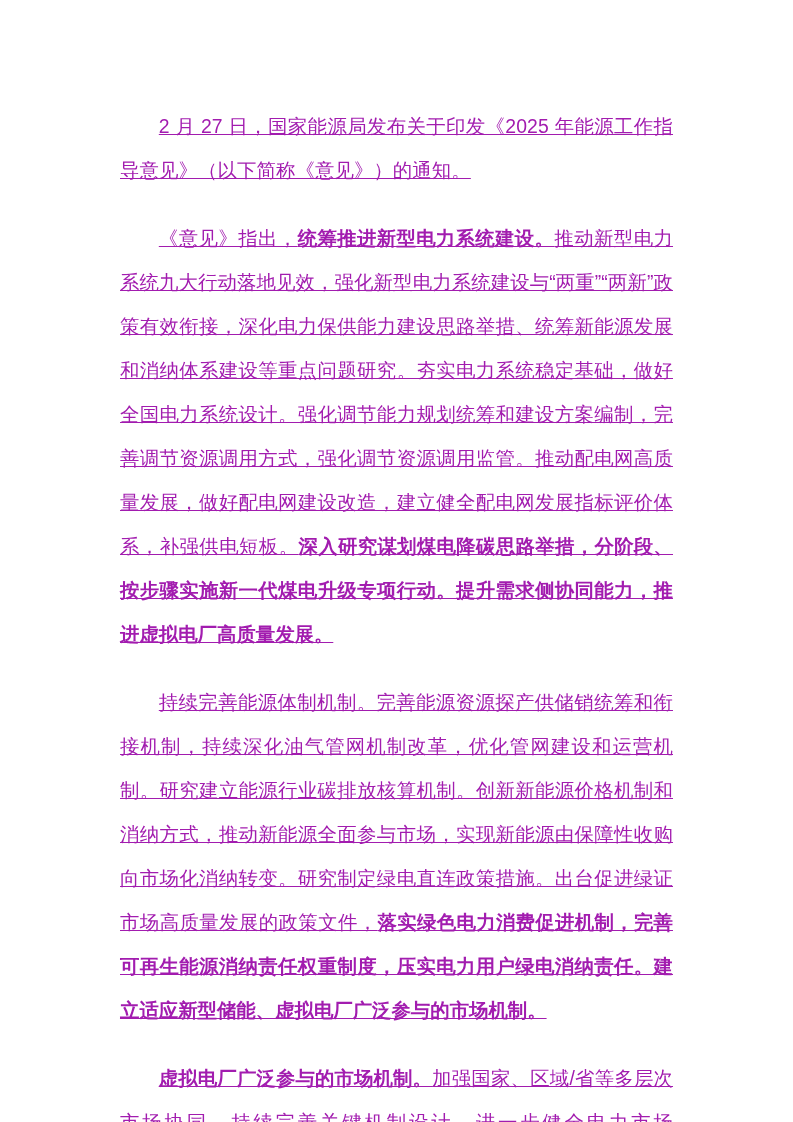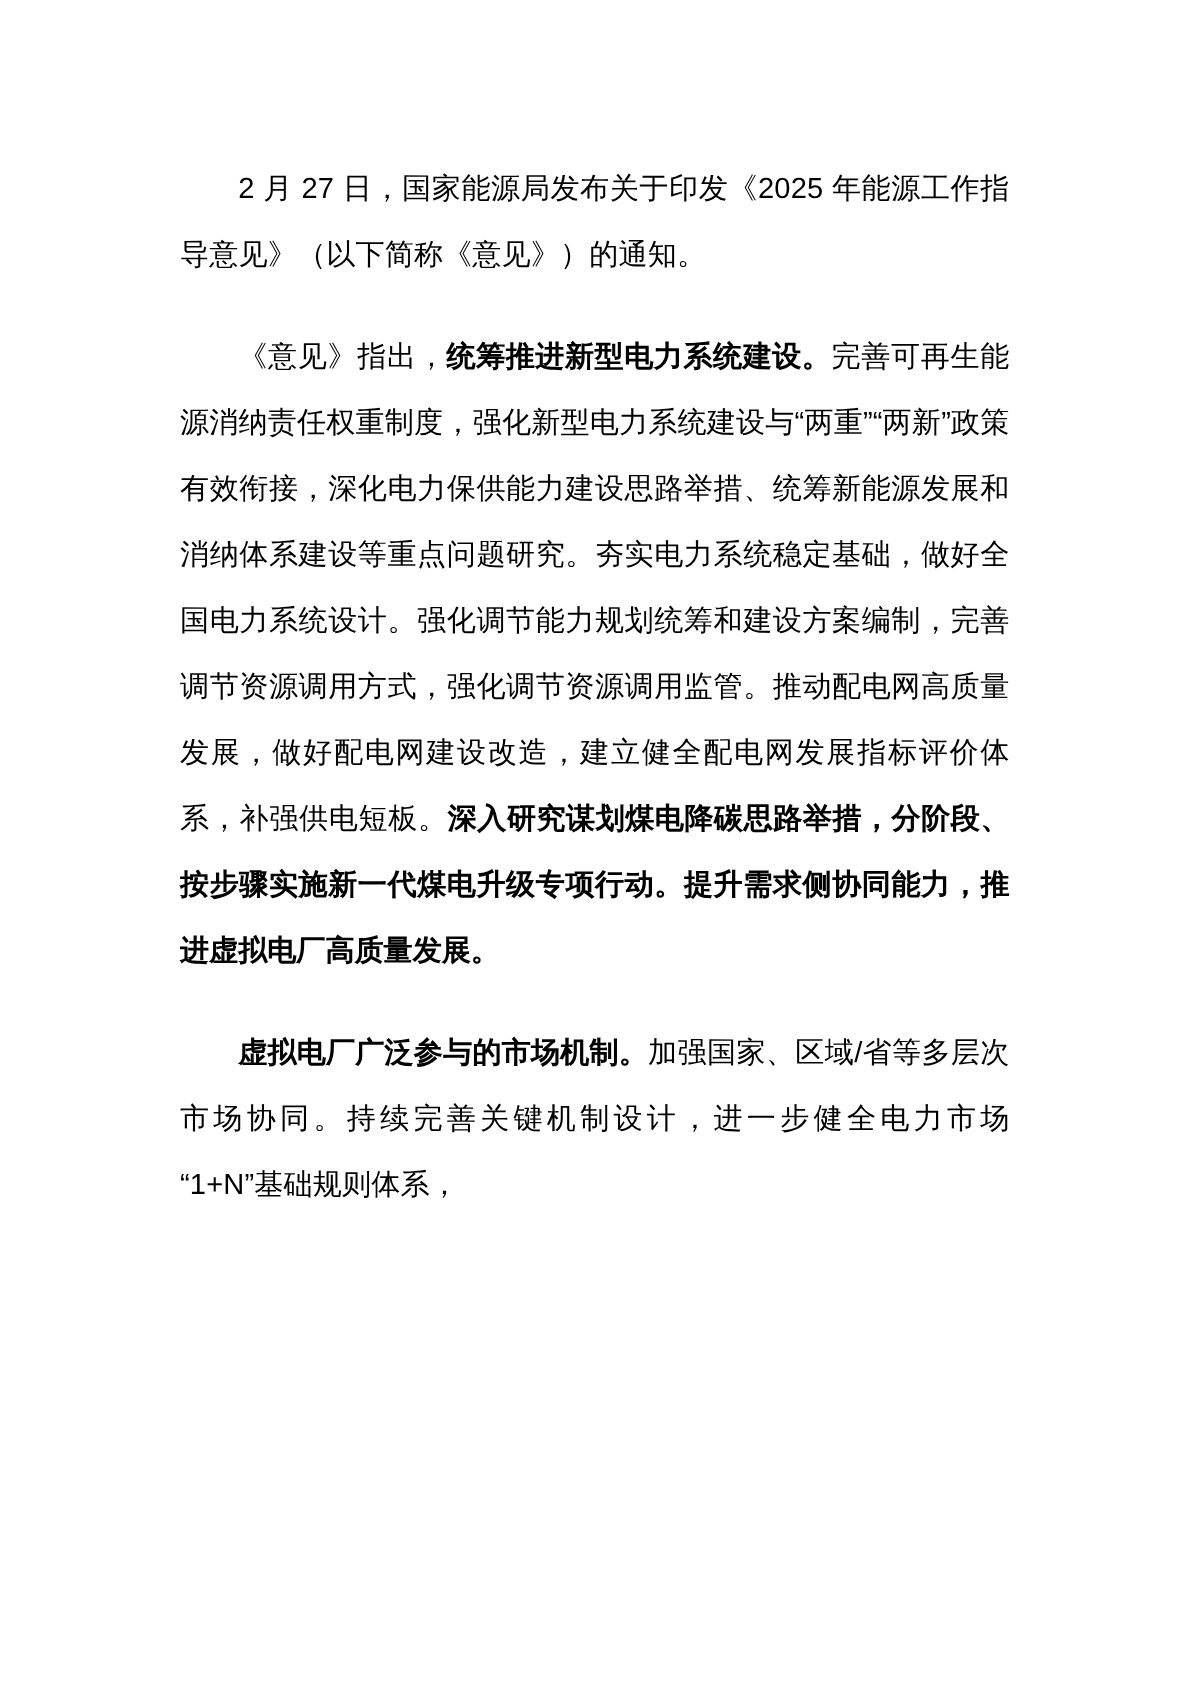--- a/index.html
+++ b/index.html
@@ -22,40 +22,42 @@
     position: absolute;
     left: 120px;
     top: 104px;
     width: 553px;
   }
   .para {
     margin: 0 0 24px 0;
     padding: 0;
     font-size: 19.4px;
     line-height: 44px;
-    color: #000000;
+    color: #a21caf;
     text-align: justify;
     text-justify: inter-character;
     text-indent: 2em;
     letter-spacing: 0.1px;
     font-weight: 400;
+    text-decoration: underline;
   }
   .para:last-child {
     margin-bottom: 0;
   }
   .run {
     font-weight: 400;
   }
   .run.bold {
     font-weight: 700;
     letter-spacing: 0px;
   }
 </style>
 </head>
 <body>
 
 <div id="page" style="background: rgb(255, 255, 255);">
   <div id="doc-body" style="color: rgb(0, 0, 0);">
       <p class="para"><span class="run">2 月 27 日，国家能源局发布关于印发《2025 年能源工作指导意见》（以下简称《意见》）的通知。</span></p>
-      <p class="para"><span class="run">《意见》指出，</span><span class="run bold">统筹推进新型电力系统建设。</span><span class="run">完善可再生能源消纳责任权重制度，强化新型电力系统建设与“两重”“两新”政策有效衔接，深化电力保供能力建设思路举措、统筹新能源发展和消纳体系建设等重点问题研究。夯实电力系统稳定基础，做好全国电力系统设计。强化调节能力规划统筹和建设方案编制，完善调节资源调用方式，强化调节资源调用监管。推动配电网高质量发展，做好配电网建设改造，建立健全配电网发展指标评价体系，补强供电短板。</span><span class="run bold">深入研究谋划煤电降碳思路举措，分阶段、按步骤实施新一代煤电升级专项行动。提升需求侧协同能力，推进虚拟电厂高质量发展。</span></p>
+      <p class="para"><span class="run">《意见》指出，</span><span class="run bold">统筹推进新型电力系统建设。</span><span class="run">推动新型电力系统九大行动落地见效，强化新型电力系统建设与“两重”“两新”政策有效衔接，深化电力保供能力建设思路举措、统筹新能源发展和消纳体系建设等重点问题研究。夯实电力系统稳定基础，做好全国电力系统设计。强化调节能力规划统筹和建设方案编制，完善调节资源调用方式，强化调节资源调用监管。推动配电网高质量发展，做好配电网建设改造，建立健全配电网发展指标评价体系，补强供电短板。</span><span class="run bold">深入研究谋划煤电降碳思路举措，分阶段、按步骤实施新一代煤电升级专项行动。提升需求侧协同能力，推进虚拟电厂高质量发展。</span></p>
+      <p class="para"><span class="run">持续完善能源体制机制。完善能源资源探产供储销统筹和衔接机制，持续深化油气管网机制改革，优化管网建设和运营机制。研究建立能源行业碳排放核算机制。创新新能源价格机制和消纳方式，推动新能源全面参与市场，实现新能源由保障性收购向市场化消纳转变。研究制定绿电直连政策措施。出台促进绿证市场高质量发展的政策文件，</span><span class="run bold">落实绿色电力消费促进机制，完善可再生能源消纳责任权重制度，压实电力用户绿电消纳责任。建立适应新型储能、虚拟电厂广泛参与的市场机制。</span></p>
       <p class="para"><span class="run bold">虚拟电厂广泛参与的市场机制。</span><span class="run">加强国家、区域/省等多层次市场协同。持续完善关键机制设计，进一步健全电力市场 “1+N”基础规则体系，</span></p>
     </div>
 </div>
 
 </body></html>

